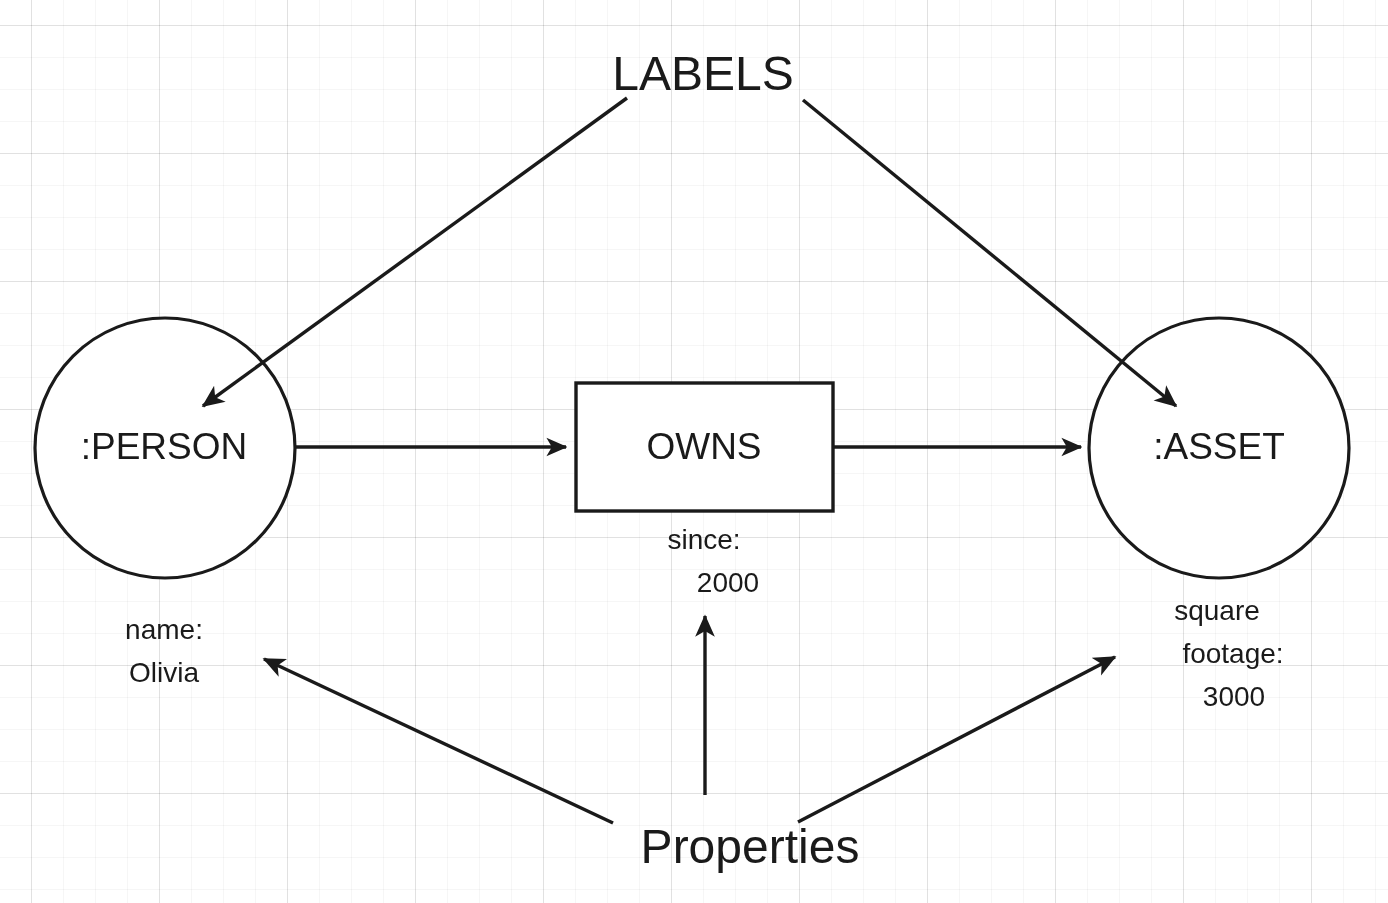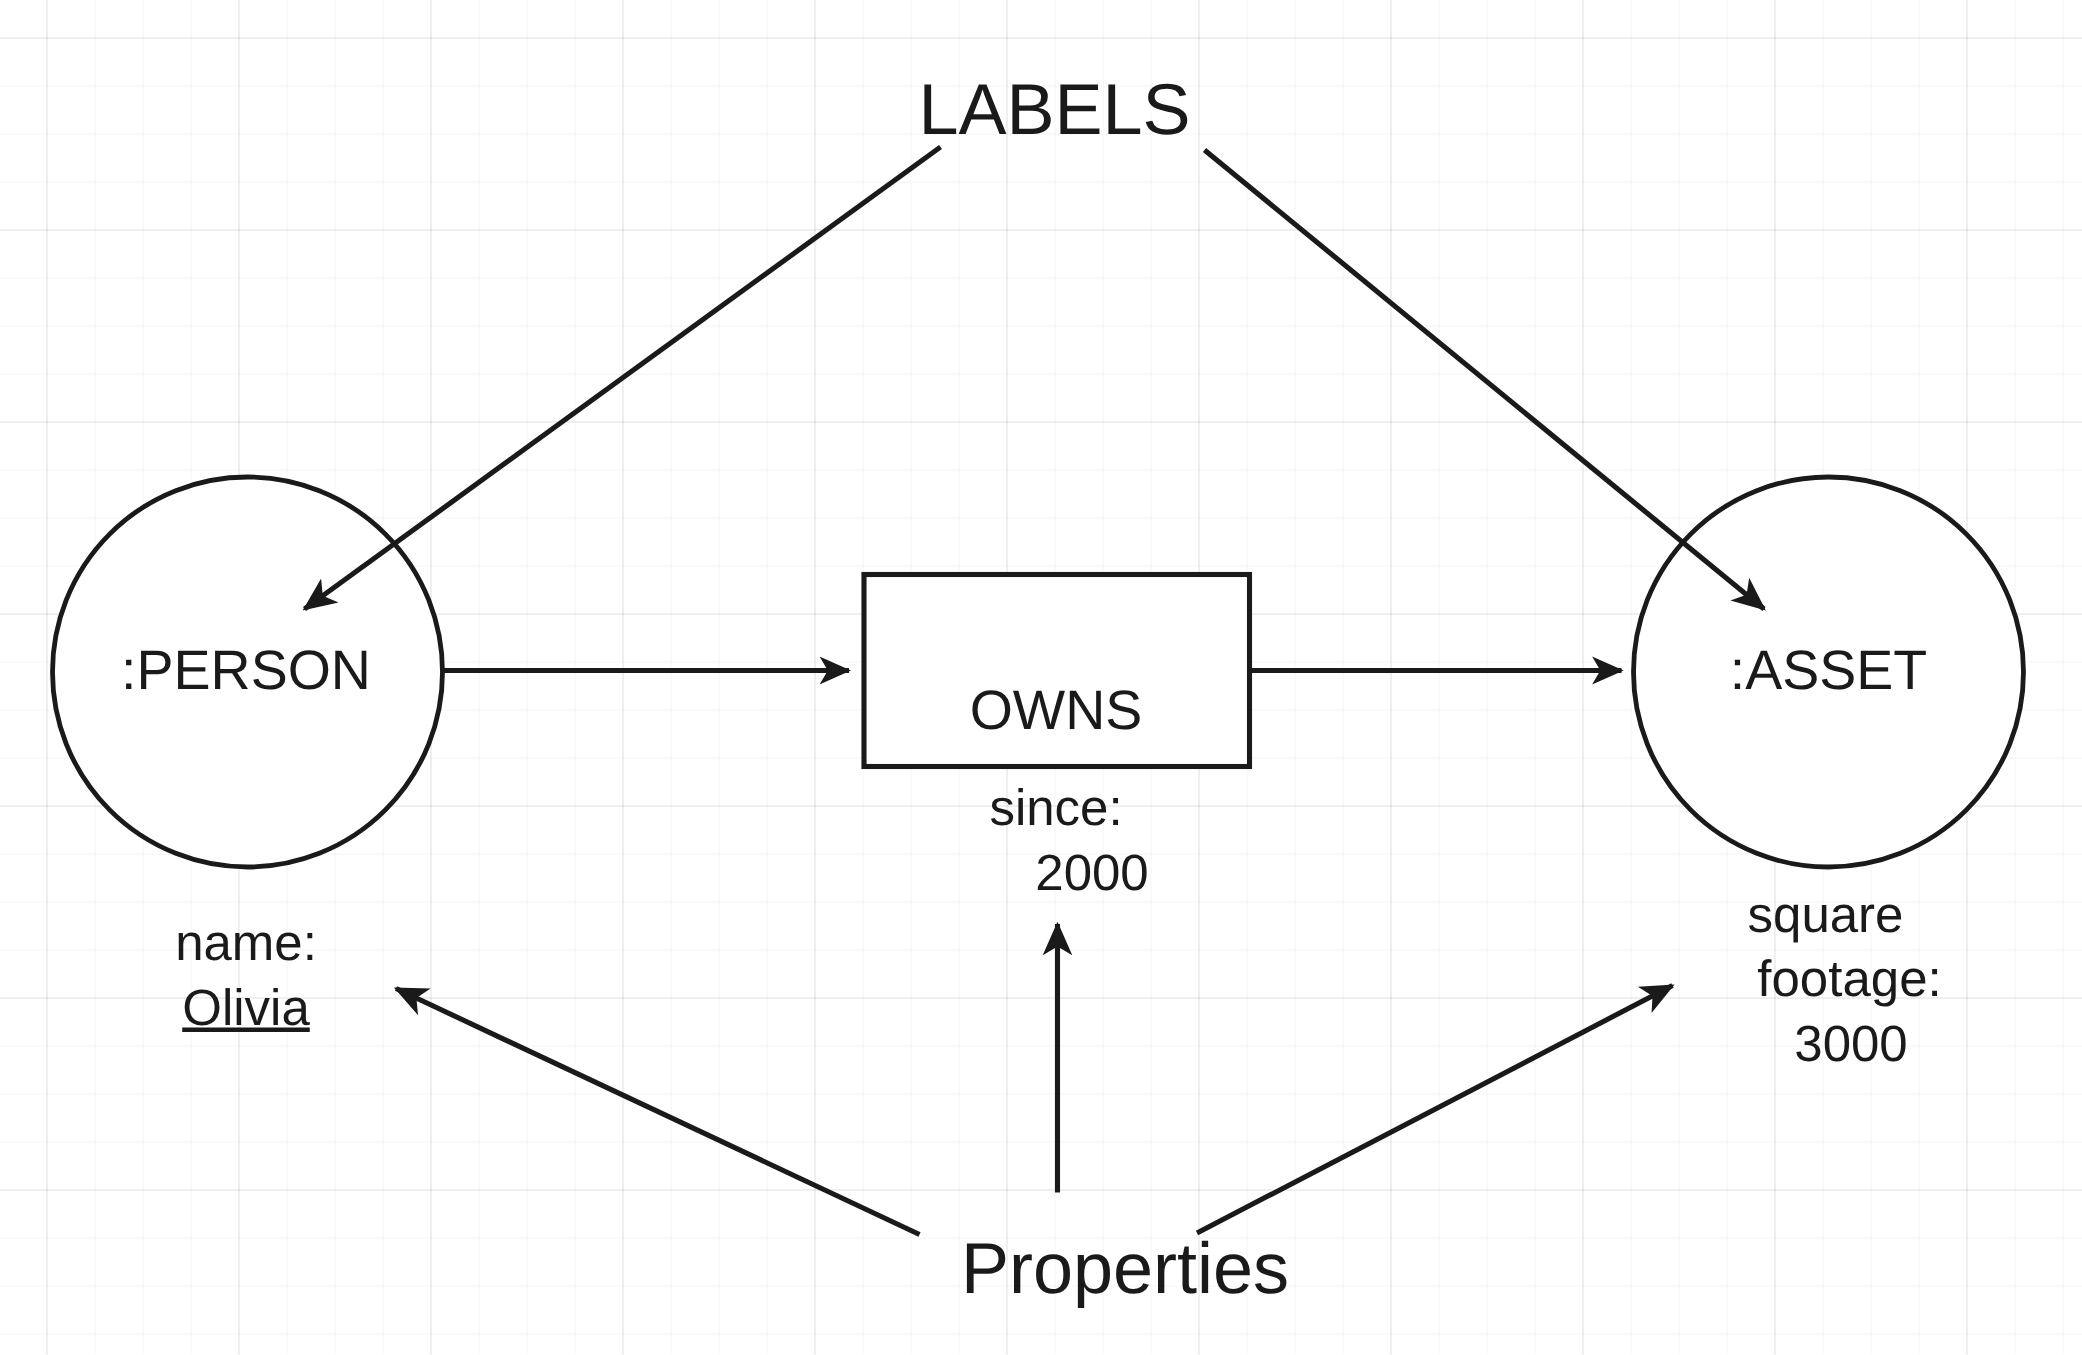--- a/index.html
+++ b/index.html
@@ -45,21 +45,21 @@
     font-size: 48px;
     line-height: 44px;
     text-align: center;
     white-space: pre;
     pointer-events: none;
   }
   .node-label {
     font-size: 37px;
   }
   .prop-text {
-    font-size: 34px;
+    font-size: 28px;
     line-height: 43px;
   }
   .centered {
     transform: translateX(-50%);
   }
 </style>
 </head>
 <body>
 
 <div id="canvas">
@@ -92,32 +92,32 @@
 
     <line x1="705" y1="795" x2="705" y2="616" stroke="#1a1a1a" stroke-width="3.4" marker-end="url(#arrowFilled2)"></line>
 
     <line x1="798" y1="822" x2="1115" y2="657" stroke="#1a1a1a" stroke-width="3.4" marker-end="url(#arrowFilled2)"></line>
   </svg>
 
   <div class="diagram-text centered" style="left:703px; top:52px;">LABELS</div>
 
   <div class="diagram-text node-label centered" style="left:164px; top:425px;text-align:center;">:PERSON</div>
 
-  <div class="diagram-text node-label centered" style="left:704px; top:425px;margin-top:27px;">OWNS</div>
+  <div class="diagram-text node-label centered" style="left:704px; top:425px;">OWNS</div>
 
   <div class="diagram-text node-label centered" style="left:1219px; top:425px;">:ASSET</div>
 
   <div class="centered" style="position:absolute; left:704px; top:518px;">
     <div class="diagram-text prop-text" style="position:relative; left:0; top:0; transform:none;">since:</div>
     <div class="diagram-text prop-text" style="position:relative; left:0; top:0; transform:none;margin-left:48px;">2000</div>
   </div>
 
   <div class="centered" style="position:absolute; left:164px; top:608px;">
     <div class="diagram-text prop-text" style="position:relative; left:0; top:0; transform:none;">name:</div>
-    <div class="diagram-text prop-text" style="position:relative; left:0; top:0; transform:none;text-decoration:underline;">Olivia</div>
+    <div class="diagram-text prop-text" style="position:relative; left:0; top:0; transform:none;">Olivia</div>
   </div>
 
   <div class="centered" style="position:absolute; left:1217px; top:589px;">
     <div class="diagram-text prop-text" style="position:relative; left:0; top:0; transform:none;">square</div>
     <div class="diagram-text prop-text" style="position:relative; left:16px; top:0; transform:none;">footage:</div>
     <div class="diagram-text prop-text" style="position:relative; left:17px; top:0; transform:none;">3000</div>
   </div>
 
   <div class="diagram-text centered" style="left:703px; top:825px;margin-left:47px;">Properties</div>
 

